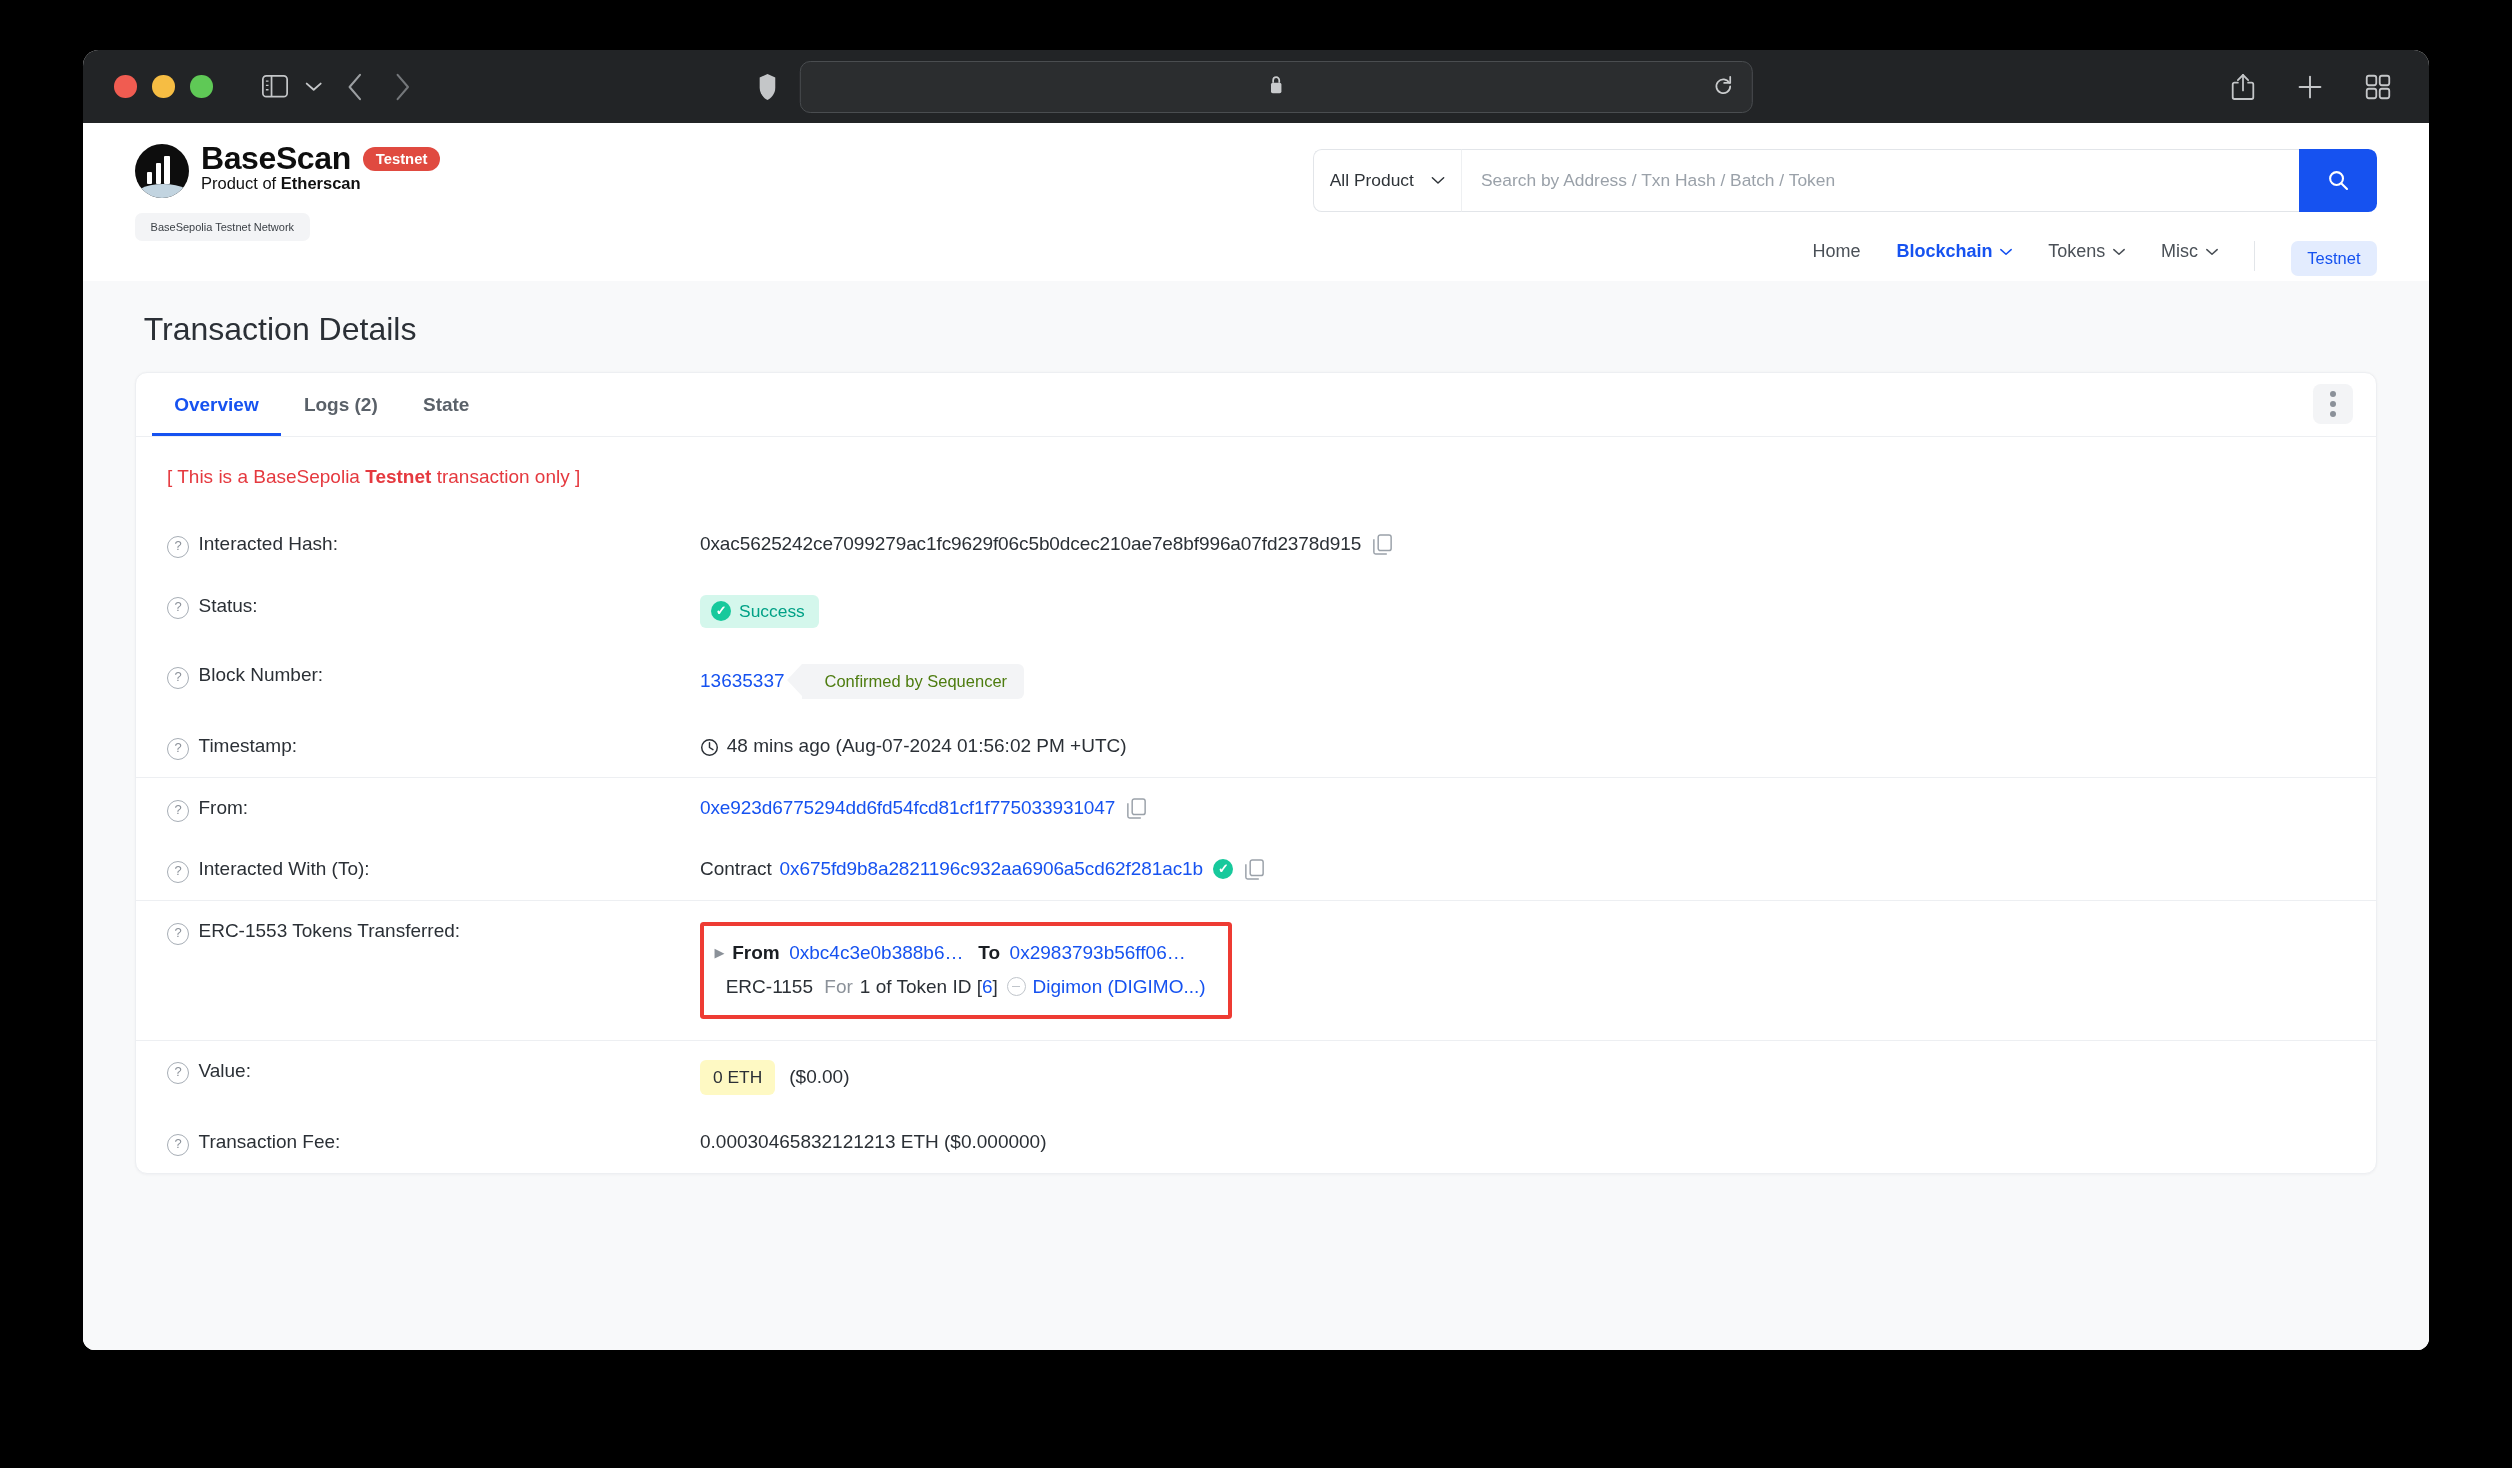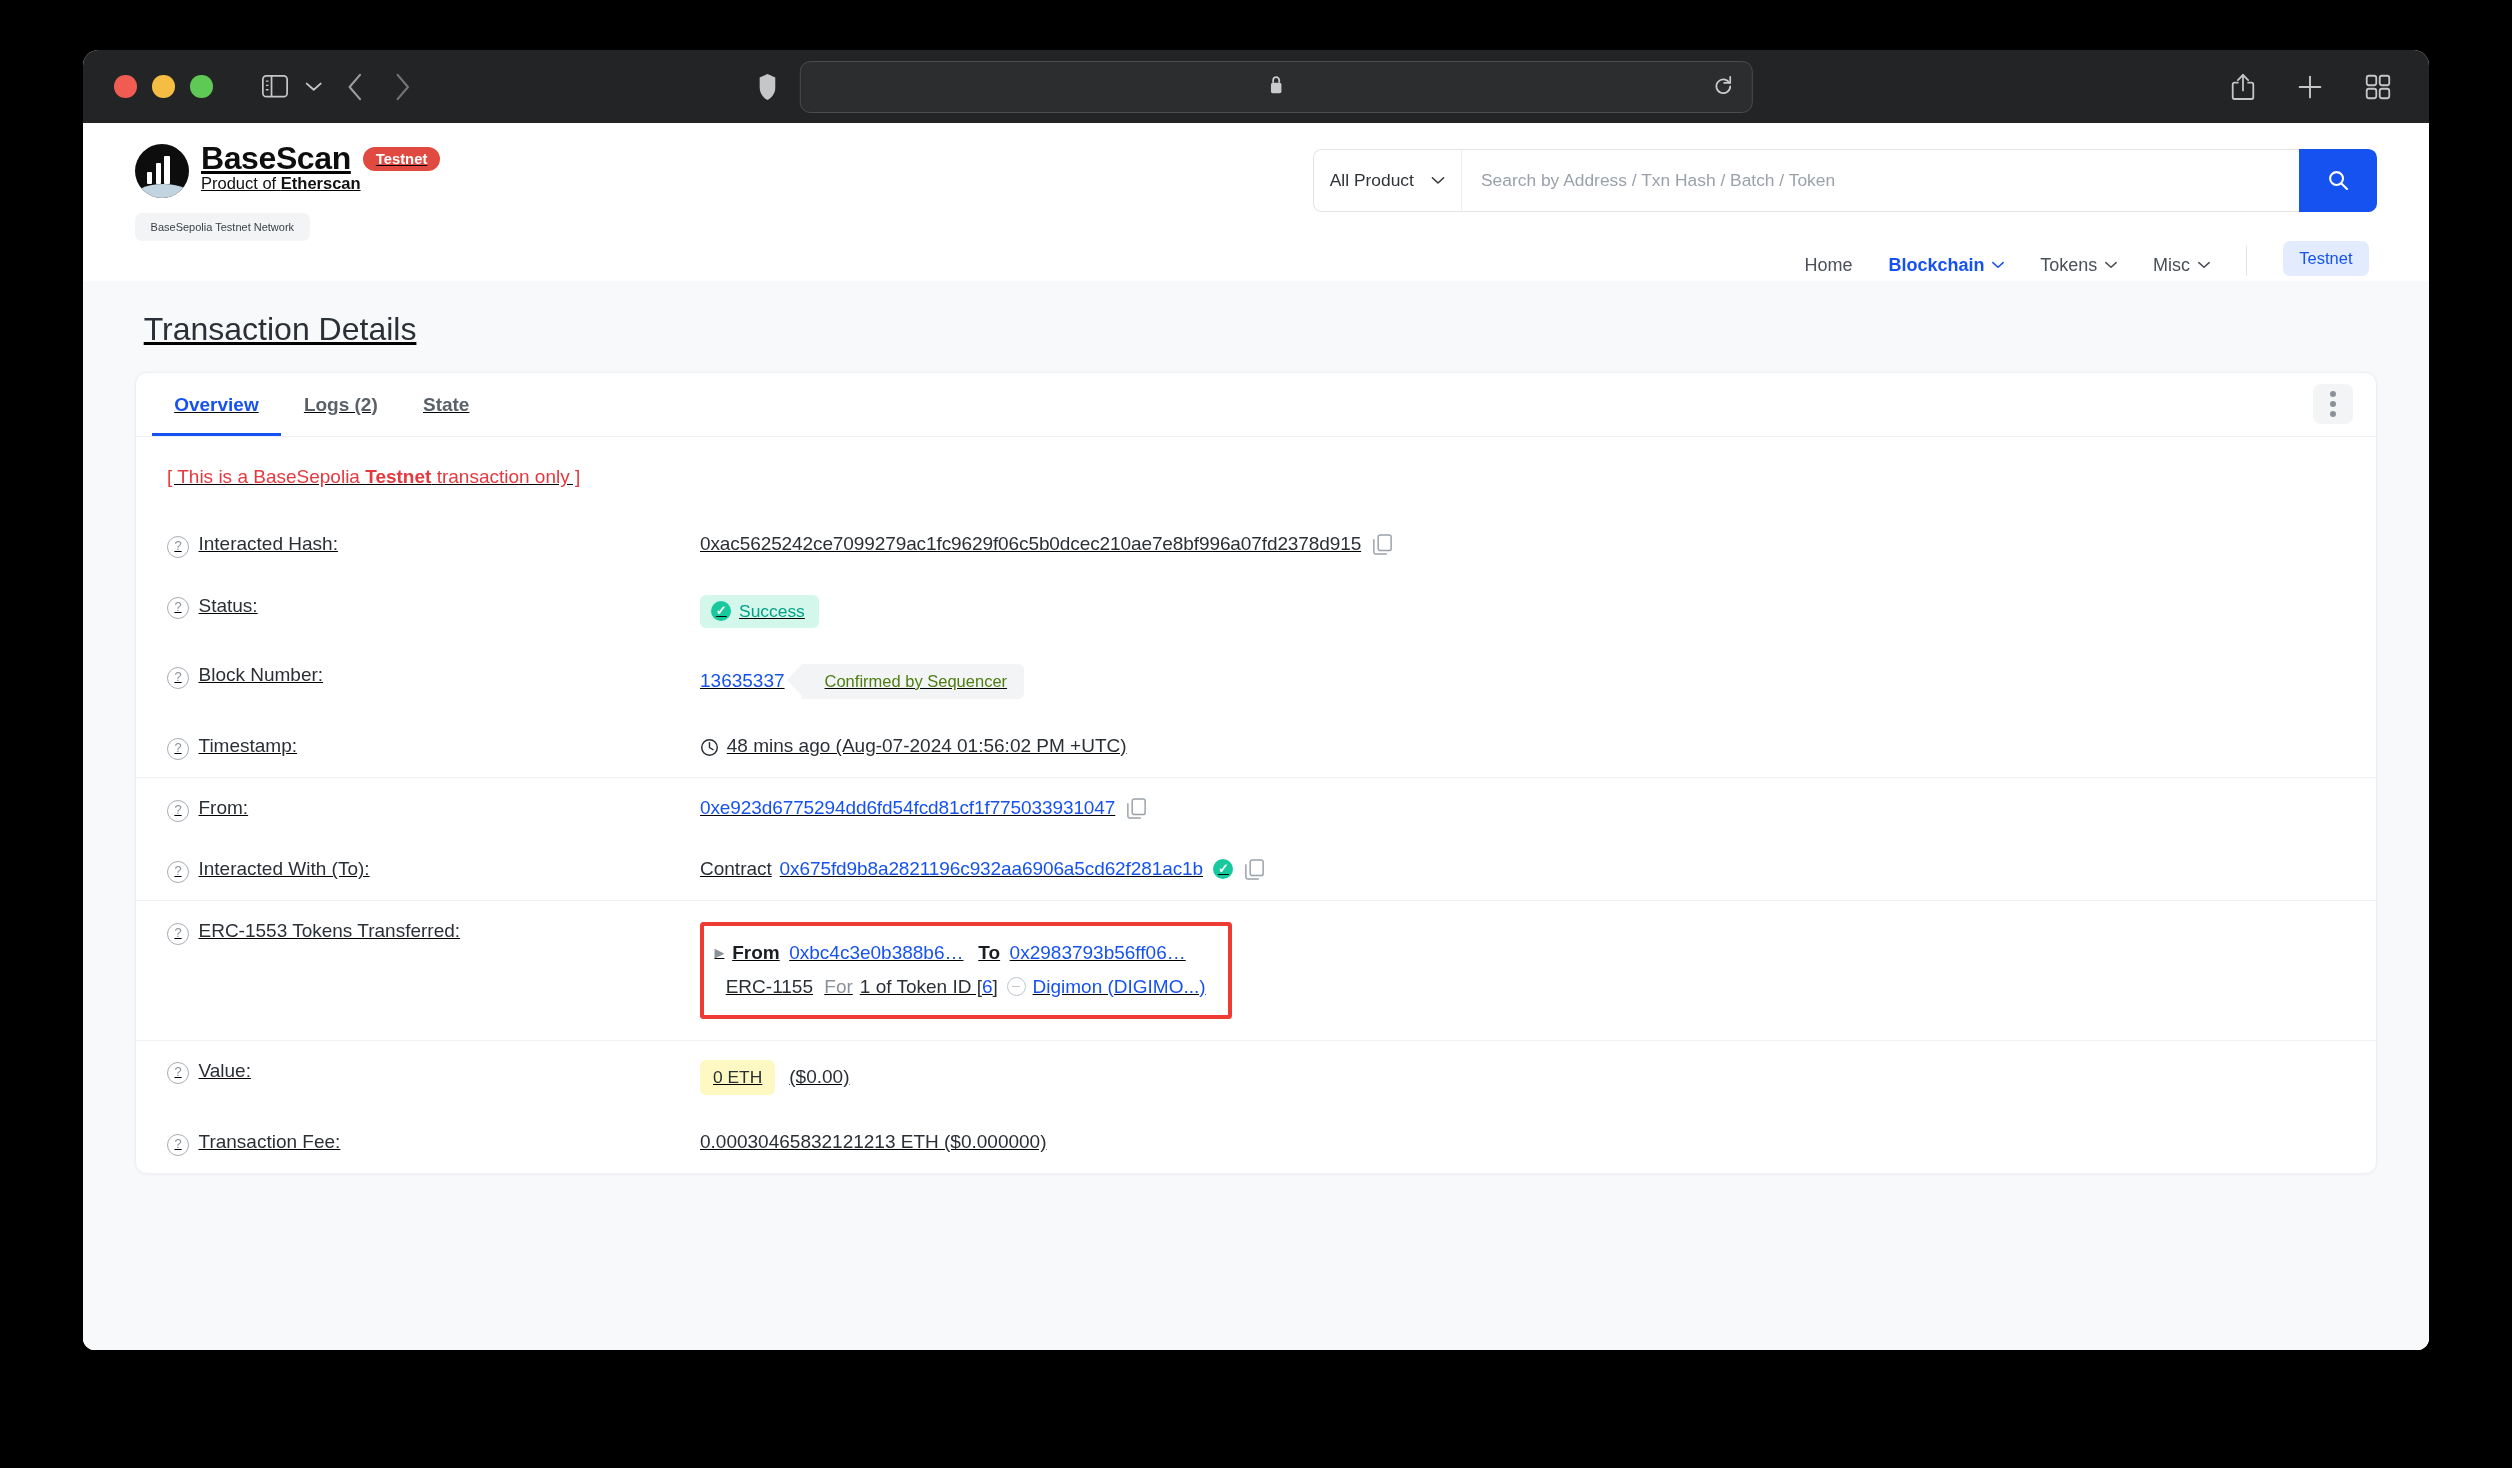--- a/index.html
+++ b/index.html
@@ -12,21 +12,20 @@
 
   
   #browser-window {
     position: absolute;
     left: 83px; top: 50px;
     width: 2346px; height: 1300px;
     border-radius: 15.6px 15.6px 12px 12px;
     overflow: hidden;
     background: #fff;
     box-shadow: 0 15.6px 52px rgba(0,0,0,.55);
-    text-decoration: underline;
   }
 
   
   #browser-toolbar {
     position: relative;
     height: 73px;
     background: #222426;
     display: flex;
     align-items: center;
   }
@@ -125,21 +124,21 @@
   #search-input::placeholder { color: #9AA1A9; }
   #search-button {
     width: 78px; height: 63px;
     background: #1652F0; border: none;
     border-radius: 0 8.7px 8.7px 0;
     color: #fff; display: flex; align-items: center; justify-content: center;
     cursor: pointer;
   }
 
   
-  #main-nav { position: absolute; right: 60px; top: 118px; display: flex; align-items: flex-end; gap: 36px; }
+  #main-nav { position: absolute; right: 52px; top: 118px; display: flex; align-items: flex-start; gap: 36px; }
   .nav-item { font-size: 18px; color: #4a5057; display: flex; align-items: center; gap: 7.8px; cursor: pointer; }
   .nav-item.active { color: #1652F0; font-weight: 600; }
   .nav-sep { width: 0.9px; height: 29.5px; background: #E2E5E9; }
   #nav-testnet-btn {
     background: #E3ECFE; color: #1652F0;
     font-size: 16.5px; padding: 7.8px 16.5px; border-radius: 7px; cursor: pointer;
   }
 
   
   #content { background: #F8F9FA; min-height: 100%; padding: 0 52px; }

